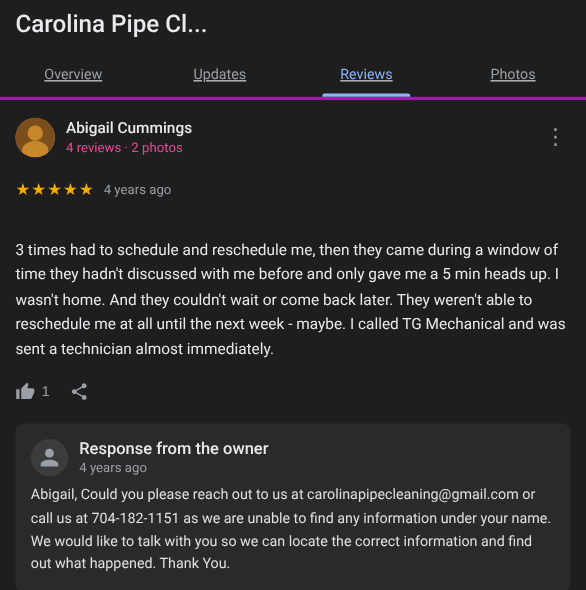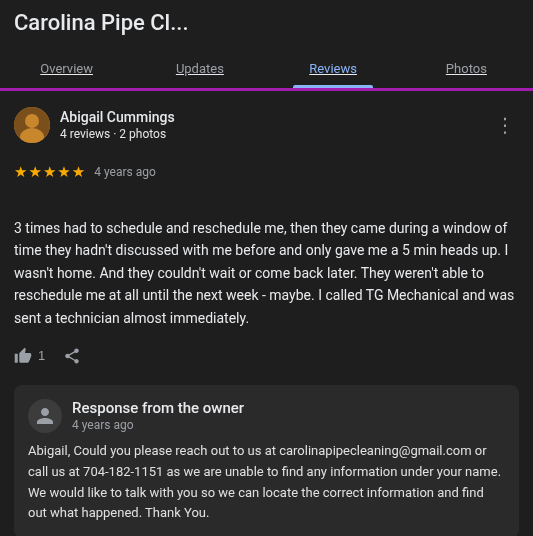--- a/index.html
+++ b/index.html
@@ -133,21 +133,21 @@
     }
 
     .reviewer-name {
       font-size: 14px;
       font-weight: 500;
       color: #e8eaed;
     }
 
     .reviewer-meta {
       font-size: 12px;
-      color: #e5e5e5;
+      color: #ec4899;
       margin-top: 2px;
     }
 
     .more-btn {
       background: none;
       border: none;
       color: #9aa0a6;
       font-size: 20px;
       cursor: pointer;
       padding: 0 4px;

